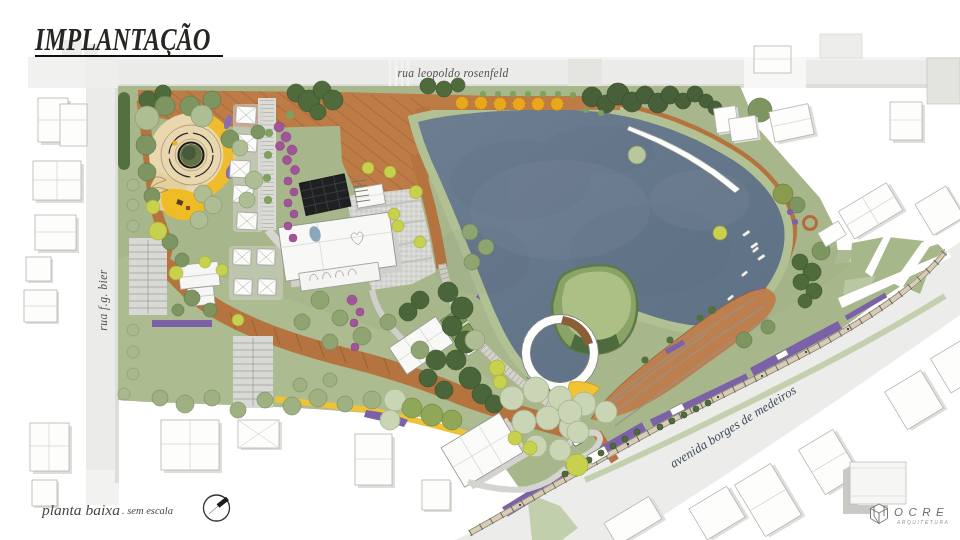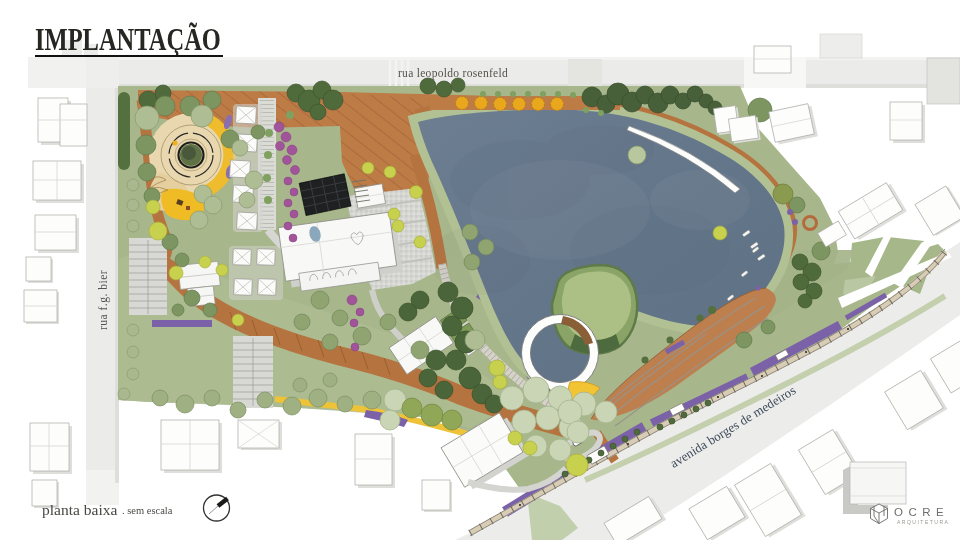--- a/index.html
+++ b/index.html
@@ -1,17 +1,17 @@
 <!DOCTYPE html>
 <html><head>
 <meta charset="utf-8">
 <style>
 html,body{margin:0;padding:0;background:#fff;}
 .page{position:relative;width:960px;height:540px;overflow:hidden;background:#fff;
-font-family:"Liberation Serif", serif;}
+font-family:"Liberation Serif", serif;font-style:italic;}
 svg{position:absolute;left:0;top:0;}
 </style>
 </head>
 <body>
 <div class="page">
 <svg width="960" height="540" viewBox="0 0 960 540">
 <defs>
 <linearGradient id="lakeg" x1="0" y1="0" x2="1" y2="1">
 <stop offset="0" stop-color="#6d7e91"></stop>
 <stop offset="0.5" stop-color="#64768a"></stop>

